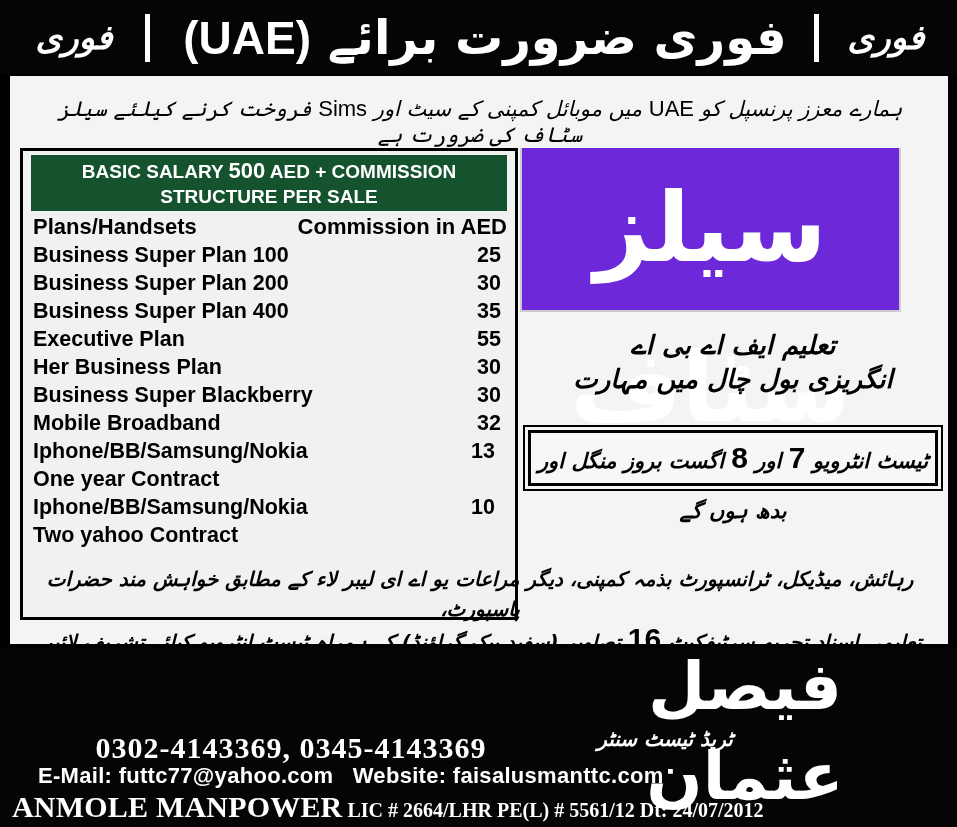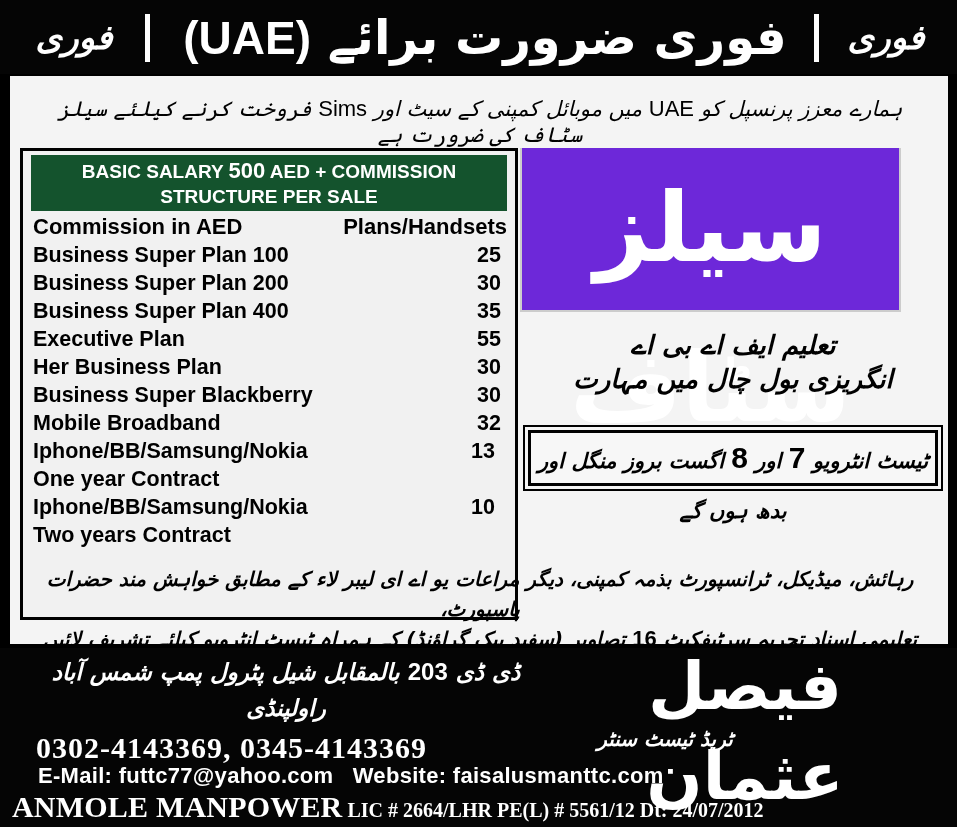--- a/index.html
+++ b/index.html
@@ -36,28 +36,28 @@
 
     
     .rcol { position: absolute; left: 510px; top: 72px; width: 426px; height: 472px; }
     .title-box { position: absolute; left: 0; top: 0; width: 381px; height: 164px; background: #6d28d9; color: #fff; direction: rtl; text-align: center; font-size: 96px; font-weight: bold; line-height: 160px; border: 2px solid #ccc; border-top: none; }
     .edu { position: absolute; left: 0; top: 180px; width: 426px; direction: rtl; text-align: center; font-size: 26px; font-weight: bold; font-style: italic; line-height: 34px; }
     .interview-box { position: absolute; left: 8px; top: 282px; width: 410px; height: 56px; border: 3px solid #000; outline: 2px solid #000; outline-offset: 3px; direction: rtl; text-align: center; font-size: 21px; font-weight: bold; font-style: italic; line-height: 50px; background: #f7f7f7; }
     .interview-box .num { font-family: "Liberation Sans", sans-serif; font-style: normal; font-size: 30px; font-weight: bold; direction: ltr; unicode-bidi: embed; }
     .principal { position: absolute; left: 0; top: 350px; width: 426px; direction: rtl; text-align: center; font-size: 32px; font-weight: bold; line-height: 50px; }
 
     .benefits { position: absolute; left: 20px; top: 488px; width: 900px; direction: rtl; text-align: center; font-size: 20px; font-weight: bold; font-style: italic; line-height: 30px; }
-    .benefits .num { font-family: "Liberation Sans", sans-serif; font-style: normal; font-size: 22px; direction: ltr; unicode-bidi: embed; }
+    .benefits .num { font-family: "Liberation Sans", sans-serif; font-style: normal; font-size: 30px; direction: ltr; unicode-bidi: embed; }
 
     
     .footer { position: absolute; left: 0; top: 648px; width: 957px; height: 179px; background: #050505; color: #fff; }
     .address { position: absolute; left: 36px; top: 6px; width: 500px; direction: rtl; text-align: center; font-size: 23px; font-weight: bold; font-style: italic; line-height: 36px; }
     .address .num { font-family: "Liberation Sans", sans-serif; font-style: normal; font-size: 24px; direction: ltr; unicode-bidi: embed; }
     .tel { position: absolute; left: 40px; top: 48px; width: 500px; font-family: "Liberation Serif", serif; font-weight: bold; font-size: 30px; text-align: center; line-height: 34px; letter-spacing: 1px; }
-    .mobiles { position: absolute; left: 36px; top: 82px; width: 510px; font-family: "Liberation Serif", serif; font-weight: bold; font-size: 30px; text-align: left; line-height: 36px; letter-spacing: 1px; }
+    .mobiles { position: absolute; left: 36px; top: 82px; width: 510px; font-family: "Liberation Serif", serif; font-weight: bold; font-size: 30px; text-align: center; line-height: 36px; letter-spacing: 1px; }
     .brand { position: absolute; left: 555px; top: 0px; width: 380px; height: 118px; color: #fff; }
     .brand .brand-name { position: absolute; left: 0; top: -6px; width: 380px; direction: rtl; text-align: center; font-size: 66px; font-weight: bold; line-height: 90px; }
     .brand .brand-sub { position: absolute; left: 30px; top: 78px; width: 160px; direction: rtl; text-align: center; font-size: 20px; font-style: italic; font-weight: bold; line-height: 26px; }
     .contact { position: absolute; left: 38px; top: 114px; width: 900px; font-family: Liberation Sans, sans-serif; font-weight: bold; font-size: 22px; line-height: 28px; white-space: pre; letter-spacing: 0.3px; }
     .license { position: absolute; left: 12px; top: 142px; width: 940px; font-family: "Liberation Serif", serif; font-weight: bold; line-height: 34px; white-space: nowrap; }
     .license .company { font-size: 30px; letter-spacing: 0.2px; }
     .license .lic { font-size: 20px; }
   </style>
 </head>
 <body>
@@ -86,22 +86,22 @@
     </div>
 
     <div class="tbl">
       <div class="tbl-head">
         <div>
           <span>BASIC SALARY </span><span class="big">500</span><span> AED + COMMISSION</span>
         </div>
         <div>STRUCTURE PER SALE</div>
       </div>
       <div class="col-head">
+        <span>Plans/Handsets</span>
         <span>Commission in AED</span>
-        <span>Plans/Handsets</span>
       </div>
       <div class="rows">
         <div class="row">
             <span>Business Super Plan 100</span>
             <span class="val">25</span>
           </div>
         <div class="row">
             <span>Business Super Plan 200</span>
             <span class="val">30</span>
           </div>
@@ -131,21 +131,21 @@
           </div>
         <div class="row">
             <span>One year Contract</span>
             <span class="val"></span>
           </div>
         <div class="row">
             <span>Iphone/BB/Samsung/Nokia</span>
             <span class="val indent">10</span>
           </div>
         <div class="row">
-            <span>Two years Contract</span>
+            <span>Two yahoo Contract</span>
             <span class="val"></span>
           </div>
       </div>
     </div>
 
     <div class="rcol">
       <div class="title-box">سیلز سٹاف</div>
       <div class="edu">
         <div>تعلیم ایف اے بی اے</div>
         <div>انگریزی بول چال میں مہارت</div>
@@ -163,25 +163,20 @@
       <div>رہائش، میڈیکل، ٹرانسپورٹ بذمہ کمپنی، دیگر مراعات یو اے ای لیبر لاء کے مطابق خواہش مند حضرات پاسپورٹ،</div>
       <div>
         <span>تعلیمی اسناد تجربہ سرٹیفکیٹ</span>
         <span class="num">16</span>
         <span>تصاویر (سفید بیک گراؤنڈ) کے ہمراہ ٹیسٹ انٹرویو کیلئے تشریف لائیں</span>
       </div>
     </div>
   </div>
 
   <div class="footer">
-    <div class="address">
-      <span>ڈی ڈی</span>
-      <span class="num">203</span>
-      <span>بالمقابل شیل پٹرول پمپ شمس آباد راولپنڈی</span>
-    </div>
     <div class="mobiles">0302-4143369, 0345-4143369</div>
 
     <div class="brand">
       <div class="brand-name">فیصل عثمان</div>
       <div class="brand-sub">ٹریڈ ٹیسٹ سنٹر</div>
     </div>
 
     <div class="contact"><span>E-Mail: </span><span>futtc77@yahoo.com</span>   <span>Website: </span><span>faisalusmanttc.com</span></div>
 
     <div class="license"><span class="company">ANMOLE MANPOWER</span><span class="lic"> LIC # 2664/LHR  PE(L) # 5561/12 Dt: 24/07/2012</span></div>

